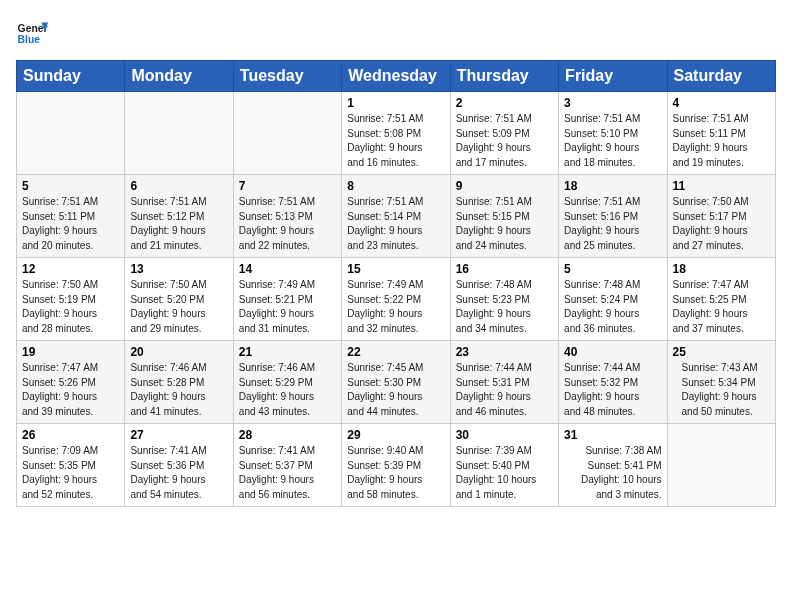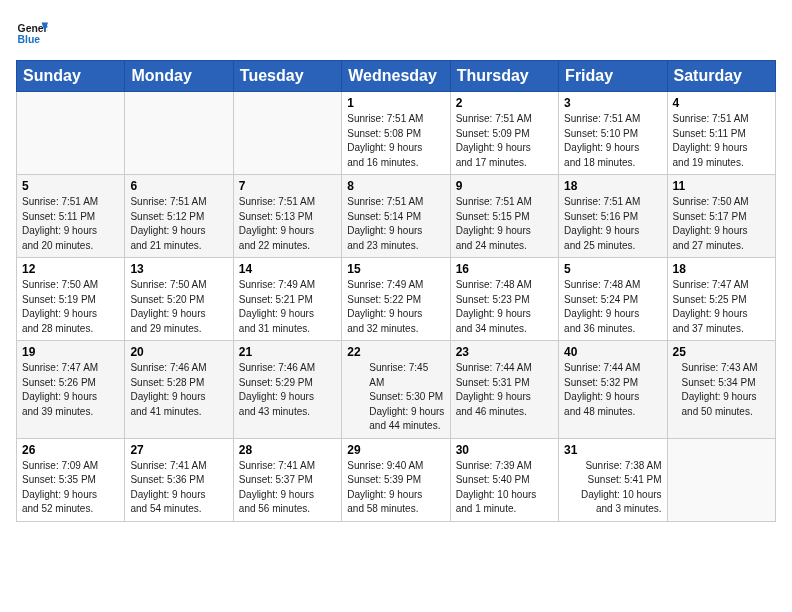--- a/index.html
+++ b/index.html
@@ -263,21 +263,21 @@
         </td>
         <td>
           <span class="day-num">21</span>
           <div class="day-info" style="white-space: pre-line;">Sunrise: 7:46 AM
 Sunset: 5:29 PM
 Daylight: 9 hours
 and 43 minutes.</div>
         </td>
         <td>
           <span class="day-num">22</span>
-          <div class="day-info" style="white-space: pre-line; margin-left: 22px;">Sunrise: 7:45 AM
+          <div class="day-info" style="white-space: pre-line;">Sunrise: 7:45 AM
 Sunset: 5:30 PM
 Daylight: 9 hours
 and 44 minutes.</div>
         </td>
         <td>
           <span class="day-num">23</span>
           <div class="day-info" style="white-space: pre-line;">Sunrise: 7:44 AM
 Sunset: 5:31 PM
 Daylight: 9 hours
 and 46 minutes.</div>

